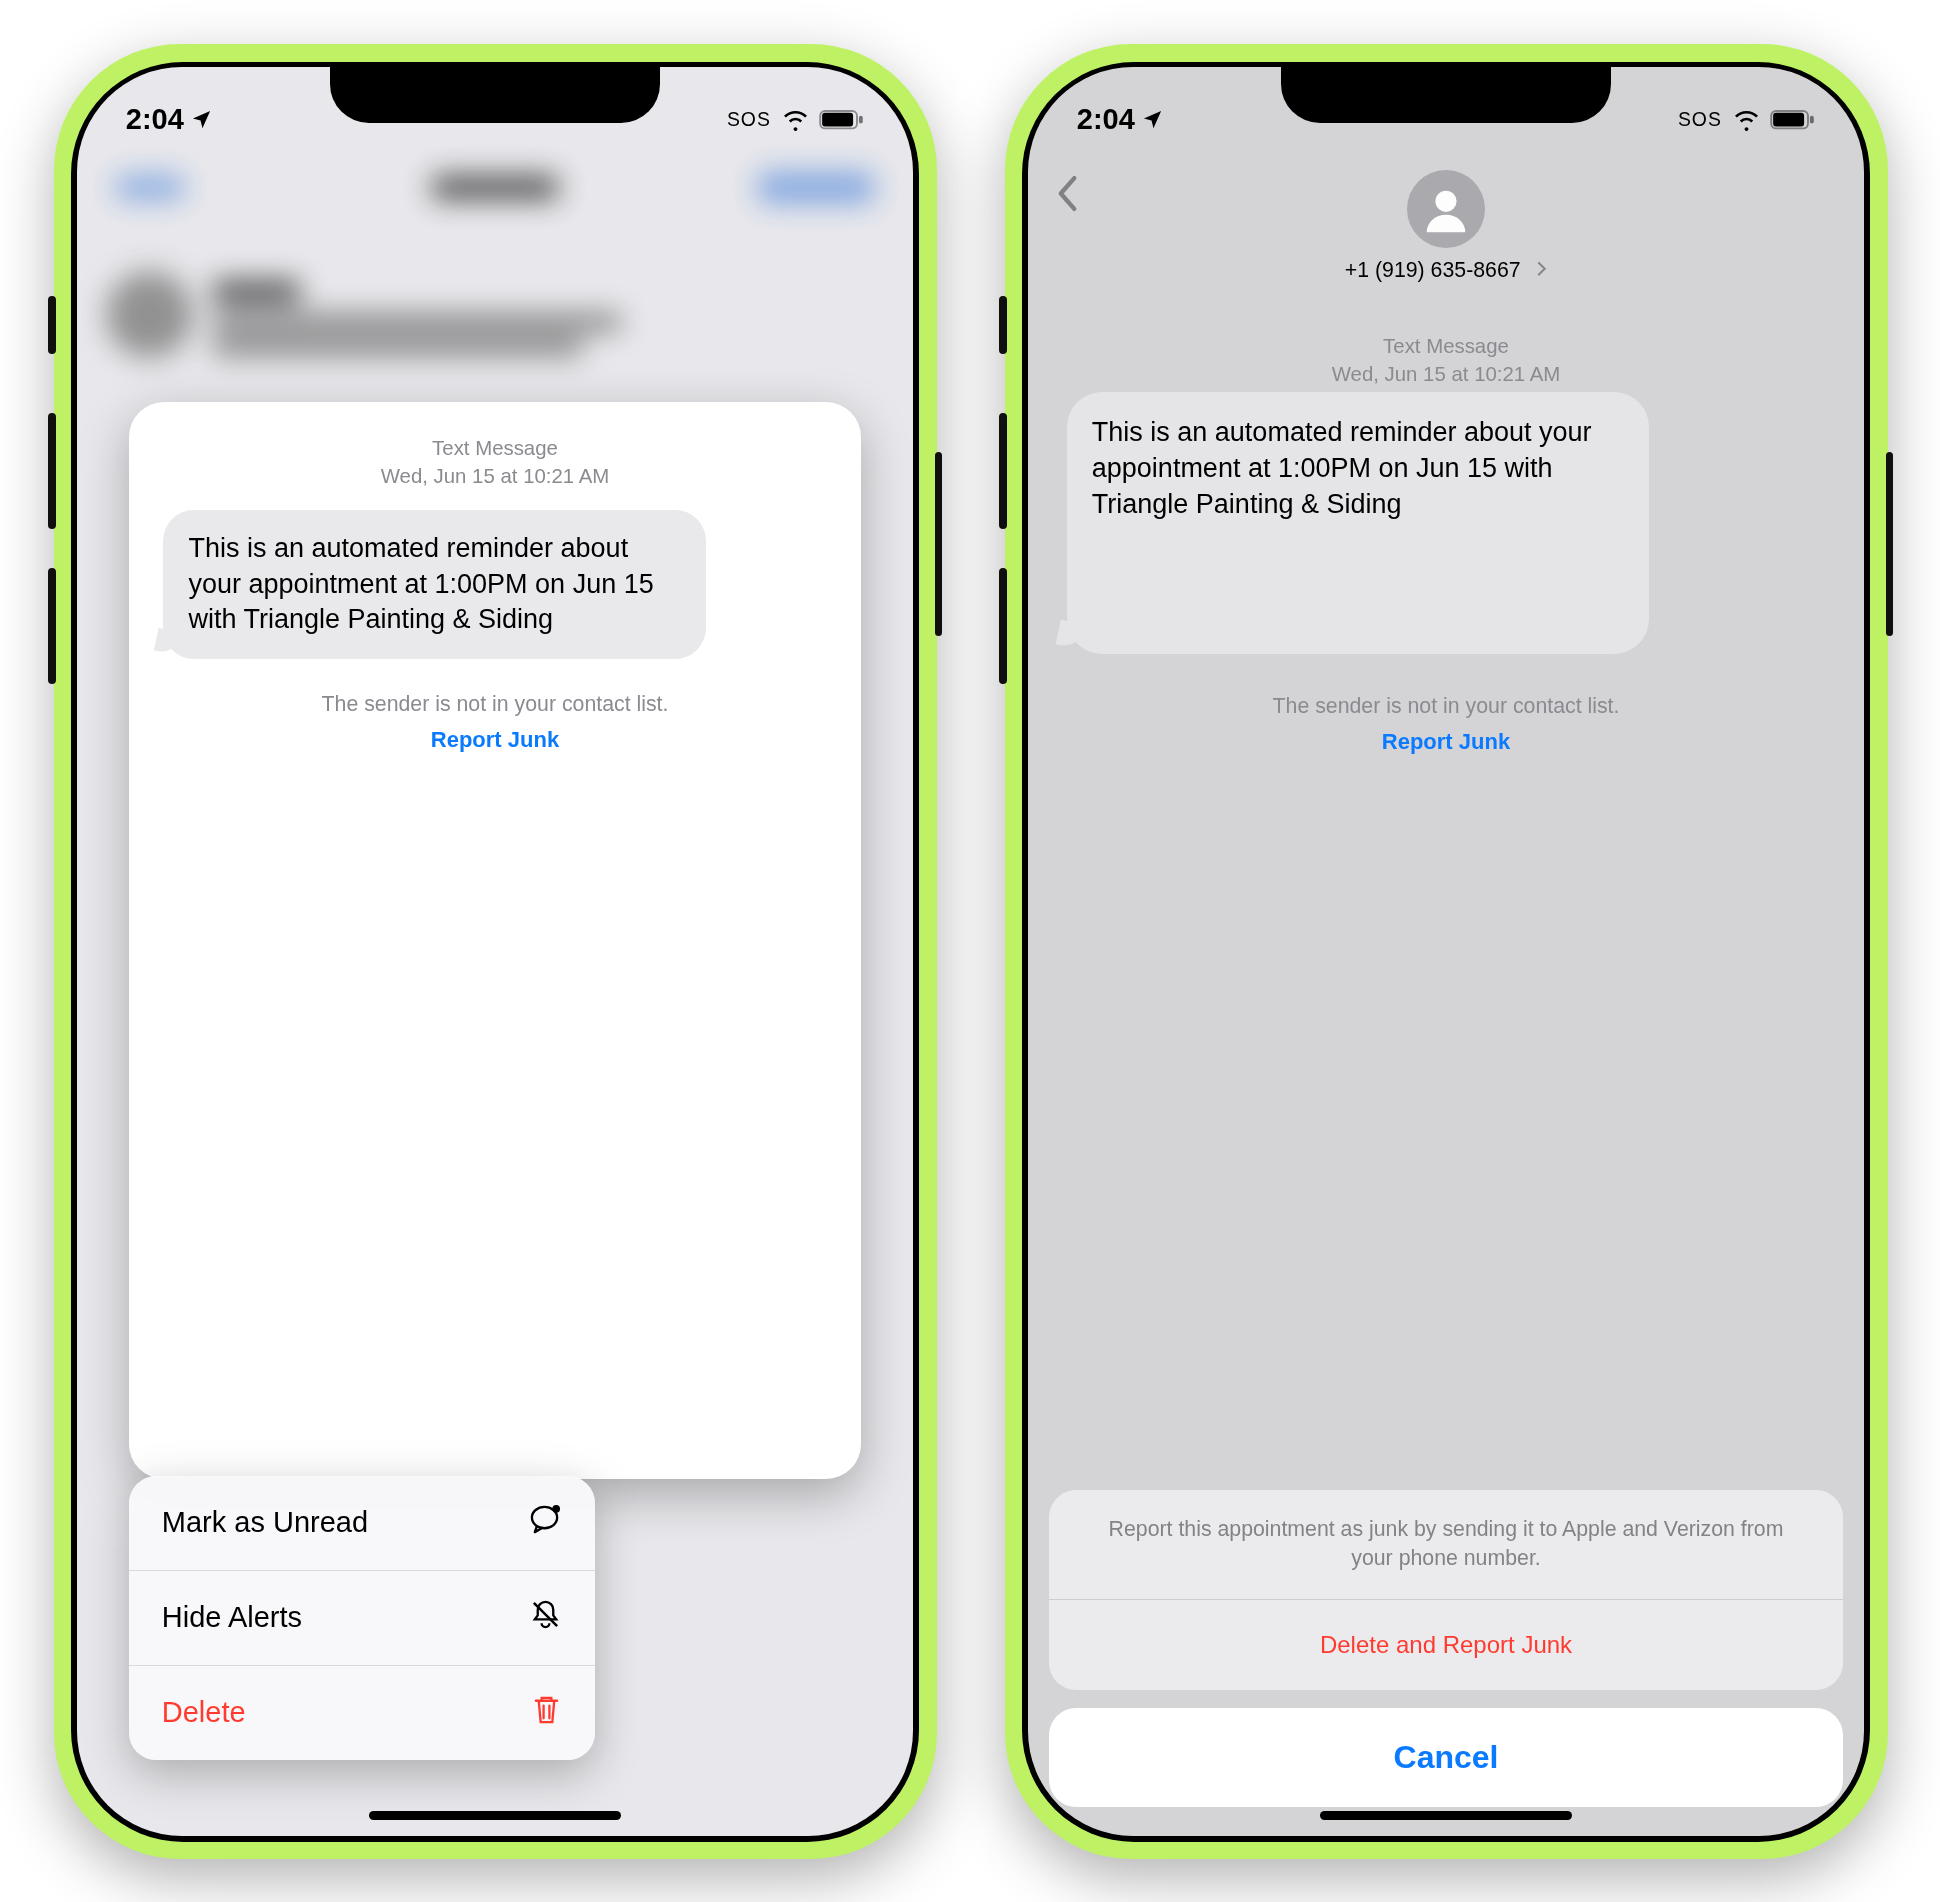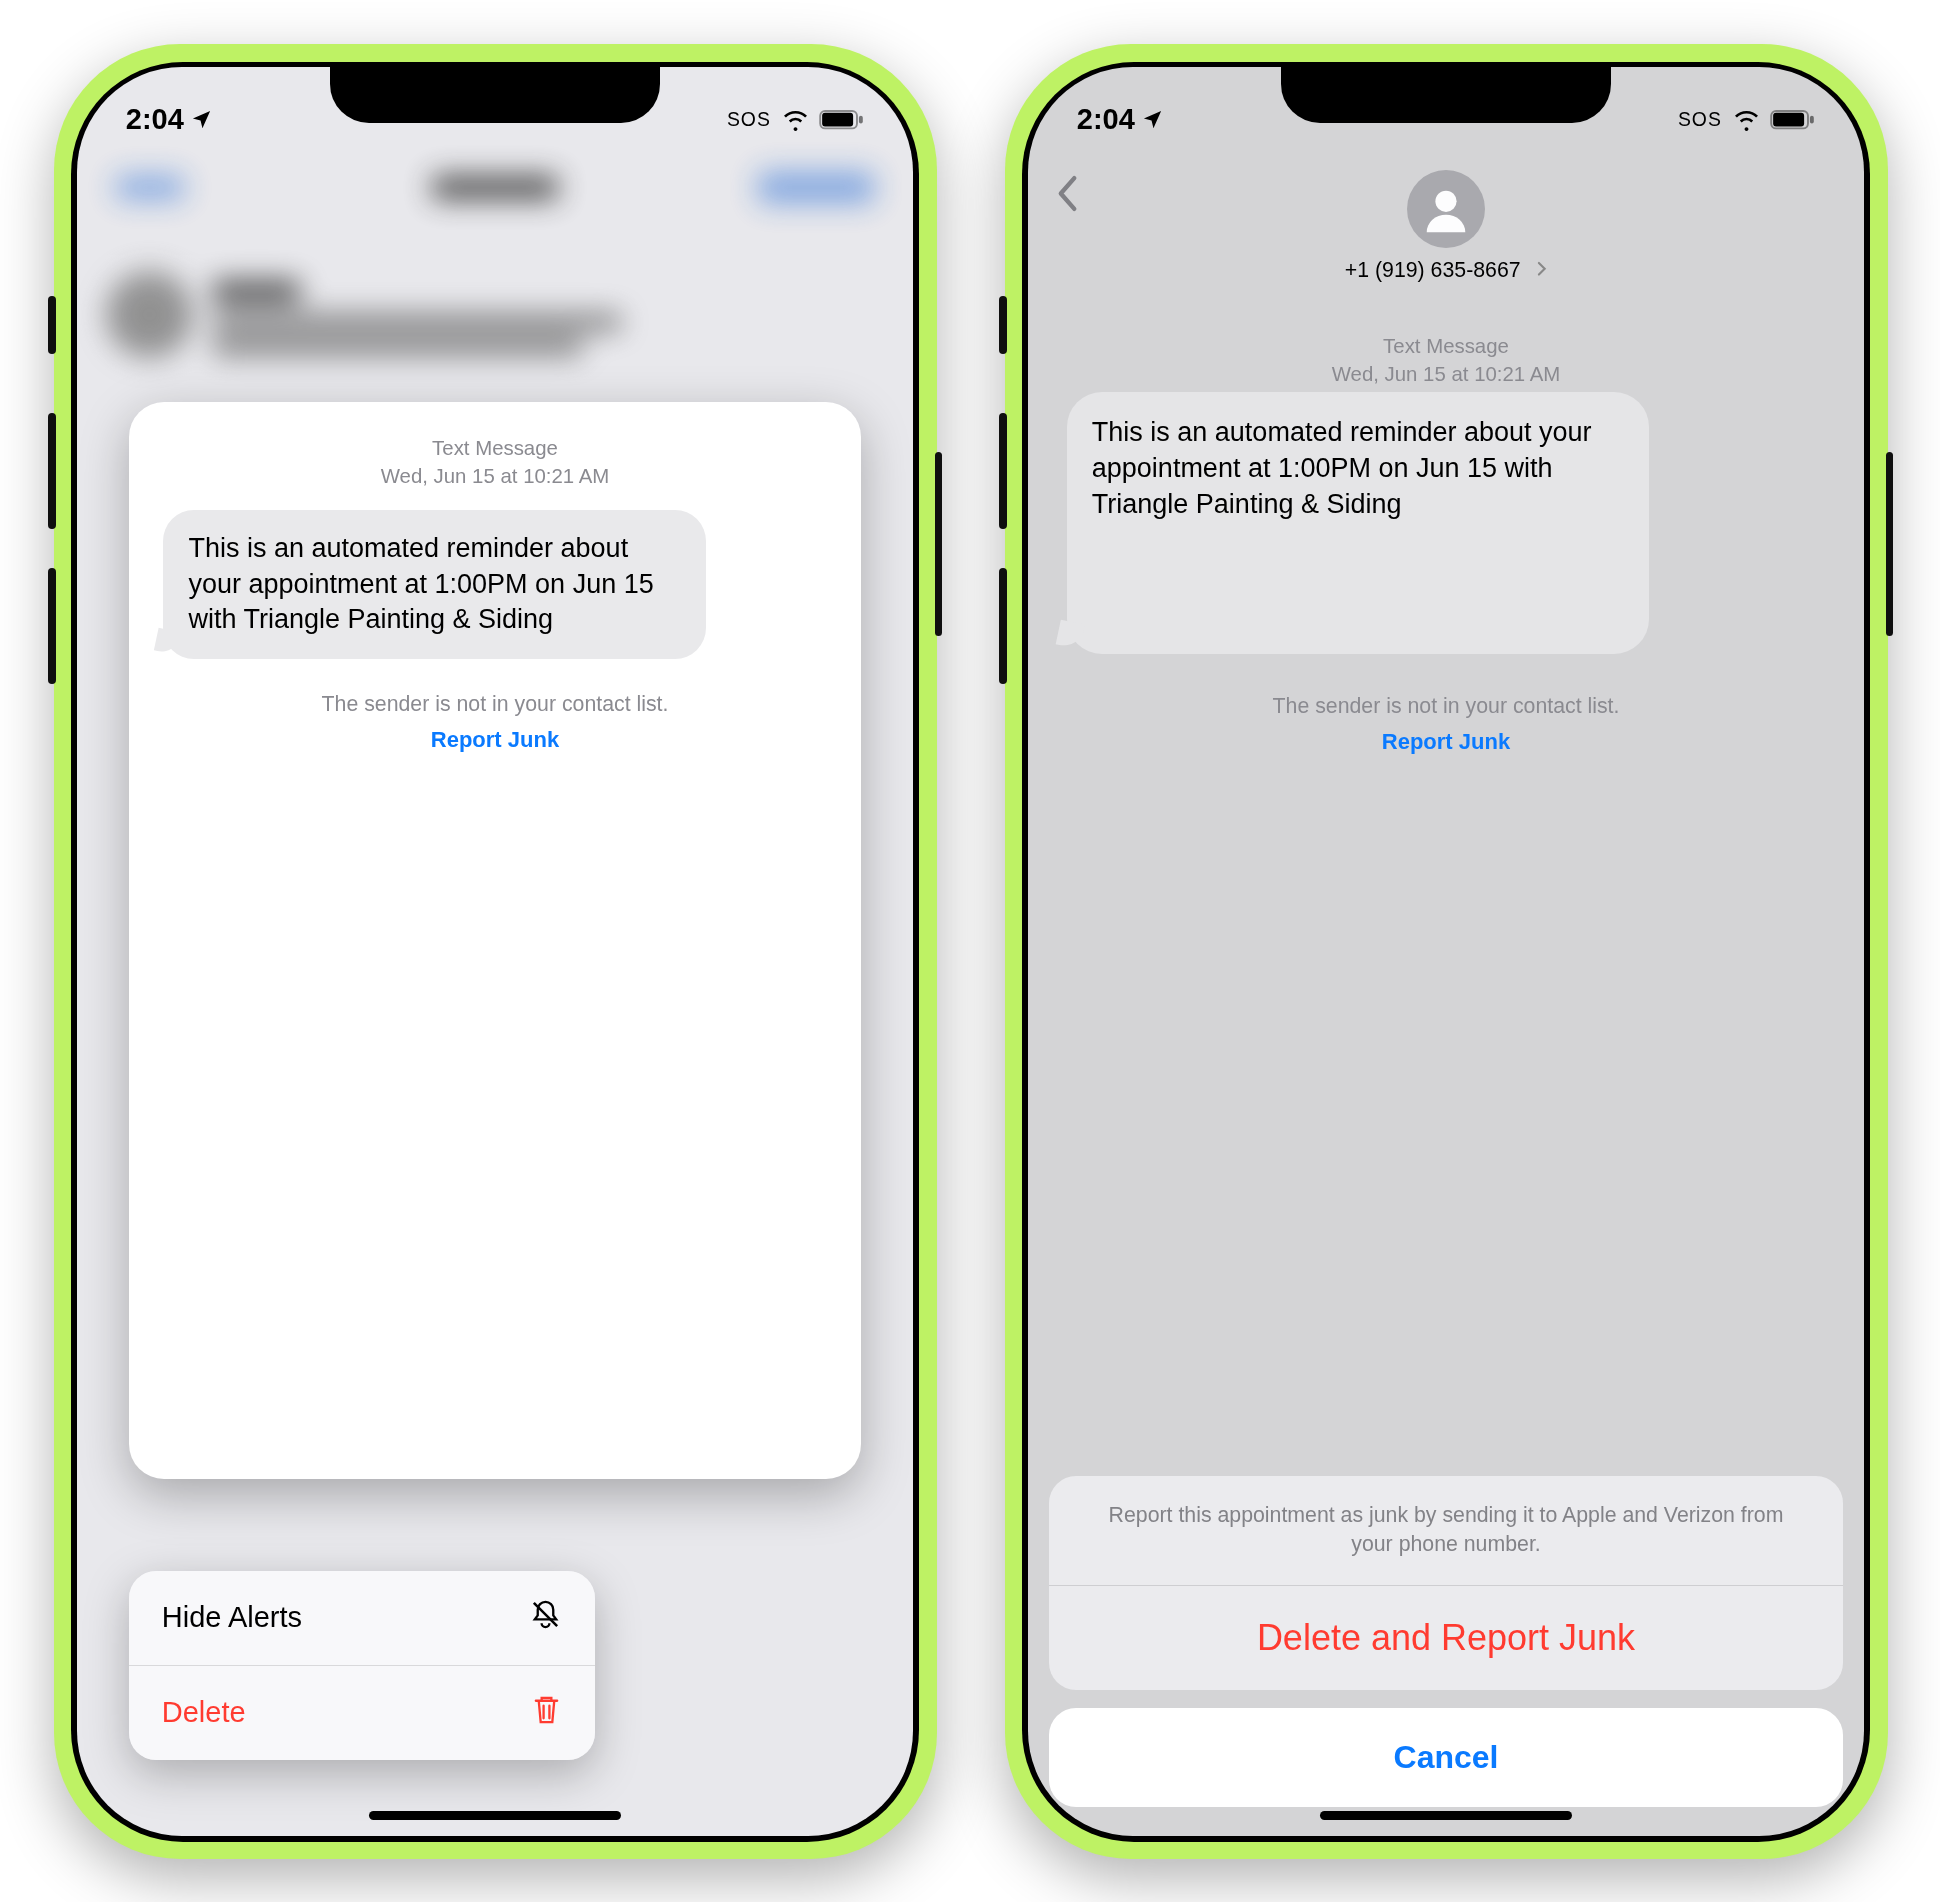--- a/index.html
+++ b/index.html
@@ -86,21 +86,21 @@
     position:absolute; top:325px; left:39px; width:582px; height:262px;
     background:#e5e5e7; border-radius:35px; padding:21.3px 25px; font-size:27px; line-height:1.34; color:#000;
   }
   .bubble2-tail { position:absolute; left:-8.7px; bottom:7.8px; width:25px; height:25px; background:#e5e5e7; border-bottom-right-radius:21.3px; transform:rotate(12deg);}
   .notlist2 { position:absolute; top:627px; left:0; right:0; text-align:center; color:#8a8a90; font-size:21.3px;}
   .report2 { position:absolute; top:662px; left:0; right:0; text-align:center; color:#0a7aff; font-size:22px; font-weight:600;}
 
   .action-sheet { position:absolute; left:21.3px; right:21.3px; bottom:29px; }
   .as-group { background:rgba(235,235,238,0.97); border-radius:27px; overflow:hidden; margin-bottom:17.5px; }
   .as-info { text-align:center; color:#828287; font-size:21.3px; padding:25px 39px; line-height:1.4; border-bottom:1px solid rgba(0,0,0,0.12);}
-  .as-btn { text-align:center; font-size:36px; padding:31px 0; }
+  .as-btn { text-align:center; font-size:24px; padding:31px 0; }
   .as-red { color:#ff3b30; }
   .as-cancel { background:#fff; border-radius:27px; text-align:center; font-size:32px; font-weight:600; color:#0a7aff; padding:31px 0;}
 </style>
 </head>
 <body>
 
 <div class="phone-frame">
   <div class="side-btn btn-left1"></div>
   <div class="side-btn btn-left2"></div>
   <div class="side-btn btn-left3"></div>
@@ -156,20 +156,30 @@
         </div>
         <div class="bubble">
           <div class="bubble-tail"></div>
           <span>This is an automated reminder about your appointment at 1:00PM on Jun 15 with Triangle Painting &amp; Siding</span>
         </div>
         <div class="notlist">The sender is not in your contact list.</div>
         <div class="report">Report Junk</div>
       </div>
 
       <div class="ctx-menu">
+        <div class="ctx-item">
+          <span>Mark as Unread</span>
+          <span>
+            <svg width="33" height="33" viewBox="0 0 34 34">
+                <ellipse cx="16" cy="15" rx="13" ry="11" fill="none" stroke="#000" stroke-width="2.4"></ellipse>
+                <path d="M8 24 l-2 6 l7 -4" fill="none" stroke="#000" stroke-width="2.4" stroke-linejoin="round"></path>
+                <circle cx="28" cy="6" r="4" fill="#000"></circle>
+              </svg>
+          </span>
+        </div>
         <div class="ctx-item">
           <span>Hide Alerts</span>
           <span>
             <svg width="33" height="33" viewBox="0 0 34 34">
                 <path d="M17 4 a8 8 0 0 0 -8 8 v6 l-3 4 h22 l-3 -4 v-6 a8 8 0 0 0 -8 -8 M13 26 a4 4 0 0 0 8 0" fill="none" stroke="#000" stroke-width="2.4"></path>
                 <line x1="5" y1="5" x2="29" y2="29" stroke="#000" stroke-width="2.6"></line>
               </svg>
           </span>
         </div>
         <div class="ctx-item red">

